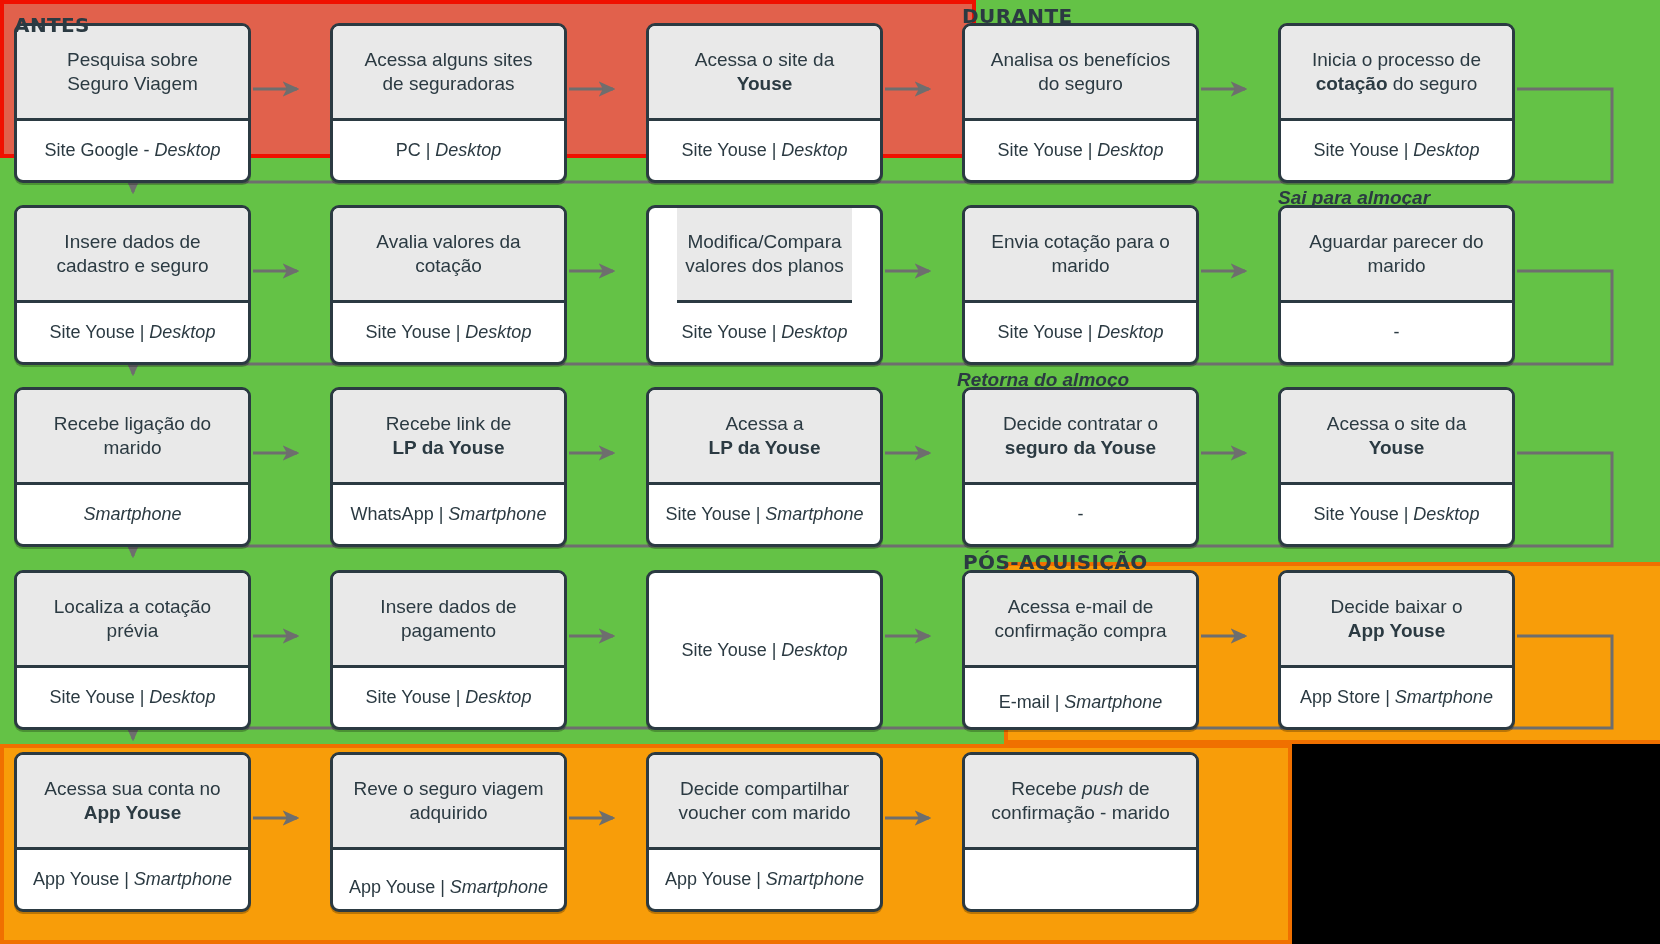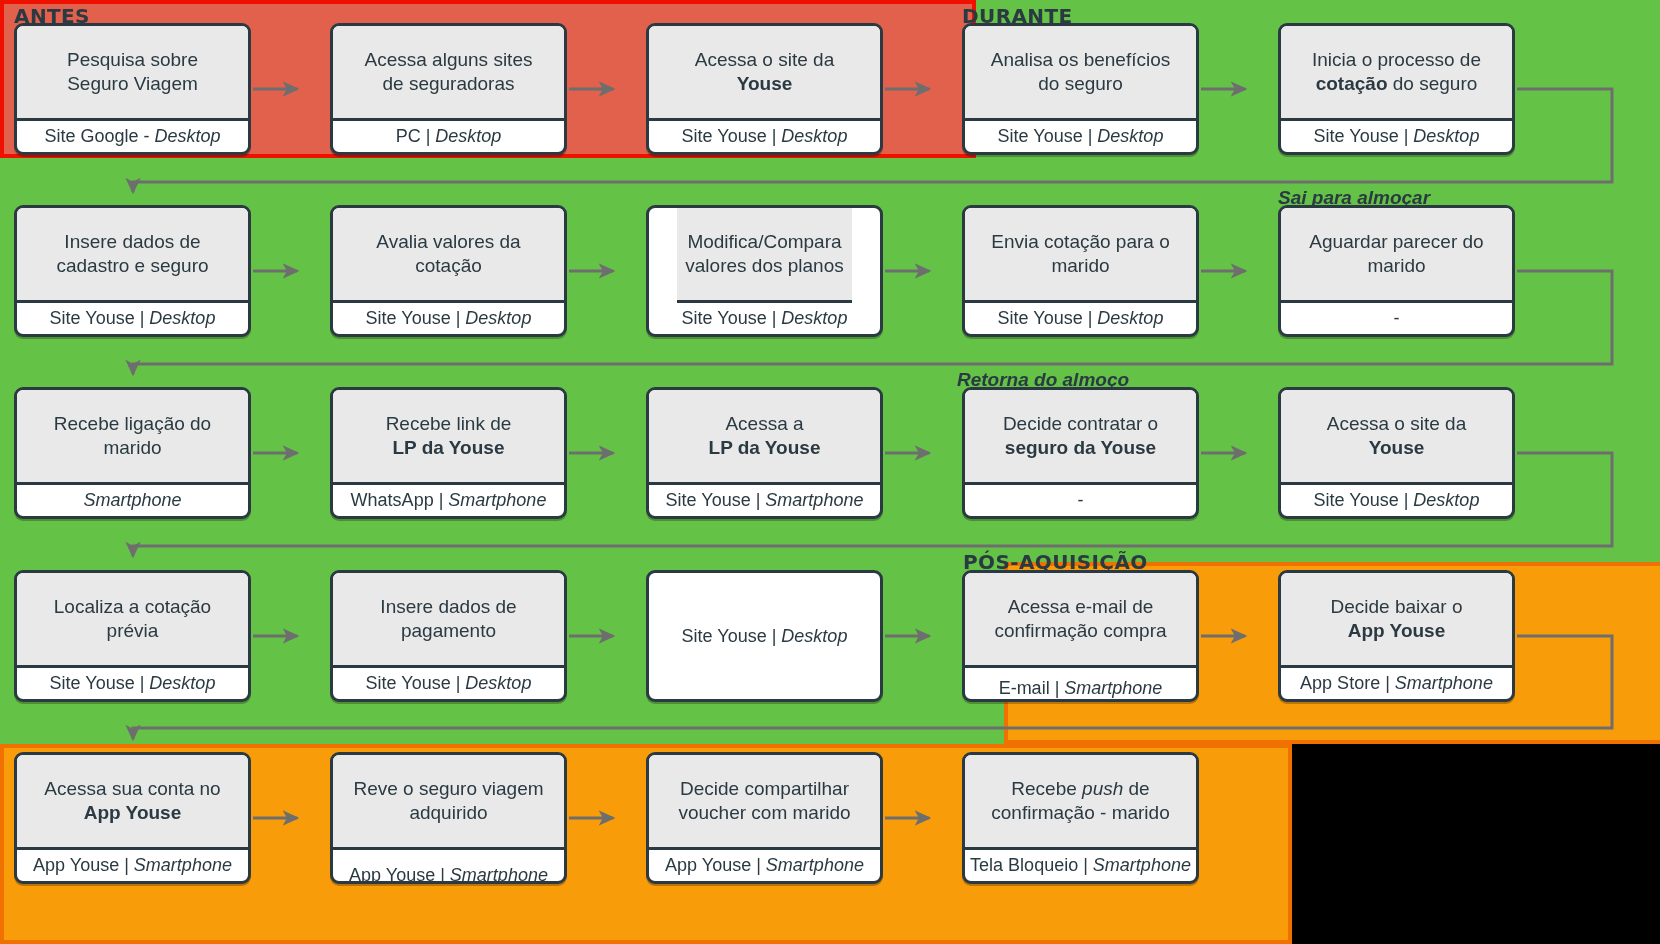--- a/index.html
+++ b/index.html
@@ -14,30 +14,30 @@
       border:4px solid #F01000;border-top-color:#F01000;}
   #region-durante{left:0;top:0;width:1660px;height:790px;background:#64C246;z-index:0;}
   #region-durante-mask{left:976px;top:0;width:684px;height:158px;background:#64C246;z-index:1;}
   #region-pos-top{left:1004px;top:562px;width:656px;height:182px;background:#F89D09;
       border:4px solid #F07000;border-right:0;z-index:3;}
   #region-pos-bottom{left:0;top:744px;width:1292px;height:200px;background:#F89D09;
       border:4px solid #F07000;z-index:4;}
 
   .region-label{position:absolute;z-index:9;font-weight:bold;font-size:20px;
       letter-spacing:.4px;color:#2B3A42;font-family:"DejaVu Sans",sans-serif;}
-  #label-antes{left:14px;top:4px;}
+  #label-antes{left:14px;top:13px;}
   #label-durante{left:962px;top:4px;}
   #label-pos{left:963px;top:550px;}
 
   
   #wires{position:absolute;left:0;top:0;width:1660px;height:944px;z-index:5;
       pointer-events:none;}
 
   
-  .node{position:absolute;z-index:6;box-sizing:border-box;width:237px;height:132px;
+  .node{position:absolute;z-index:6;box-sizing:border-box;width:237px;height:160px;
         border:3px solid #2B3A42;border-radius:9px;background:#FFFFFF;overflow:hidden;
         display:flex;flex-direction:column;box-shadow:0 2px 0 rgba(0,0,0,.25);}
   .node .ntitle{flex:0 0 92px;background:#E9E9E9;border-bottom:3px solid #2B3A42;
         display:flex;align-items:center;justify-content:center;text-align:center;
         font-size:19px;line-height:1.28;color:#2B3A42;padding:0 8px;}
   .node .nchan{flex:1 1 auto;display:flex;align-items:center;justify-content:center;
         text-align:center;font-size:18px;color:#2B3A42;padding:0 18px;white-space:nowrap;}
   .node .nchan .it{font-style:italic;}
   .node .ntitle b{font-weight:bold;}
 
@@ -288,18 +288,15 @@
           <div>Decide compartilhar<br>voucher com marido</div>
         </div>
         <div class="nchan">
           <span>App Youse | <span class="it">Smartphone</span></span>
         </div>
       </div>
       <div class="node" style="left: 962px; top: 752px;">
         <div class="ntitle">
           <div>Recebe <i>push</i> de<br>confirmação - marido</div>
         </div>
-        <div class="nchan">
-          <span>Tela Bloqueio | <span class="it">Smartphone</span></span>
-        </div>
       </div>
     </div>
 </div>
 
 </body></html>

